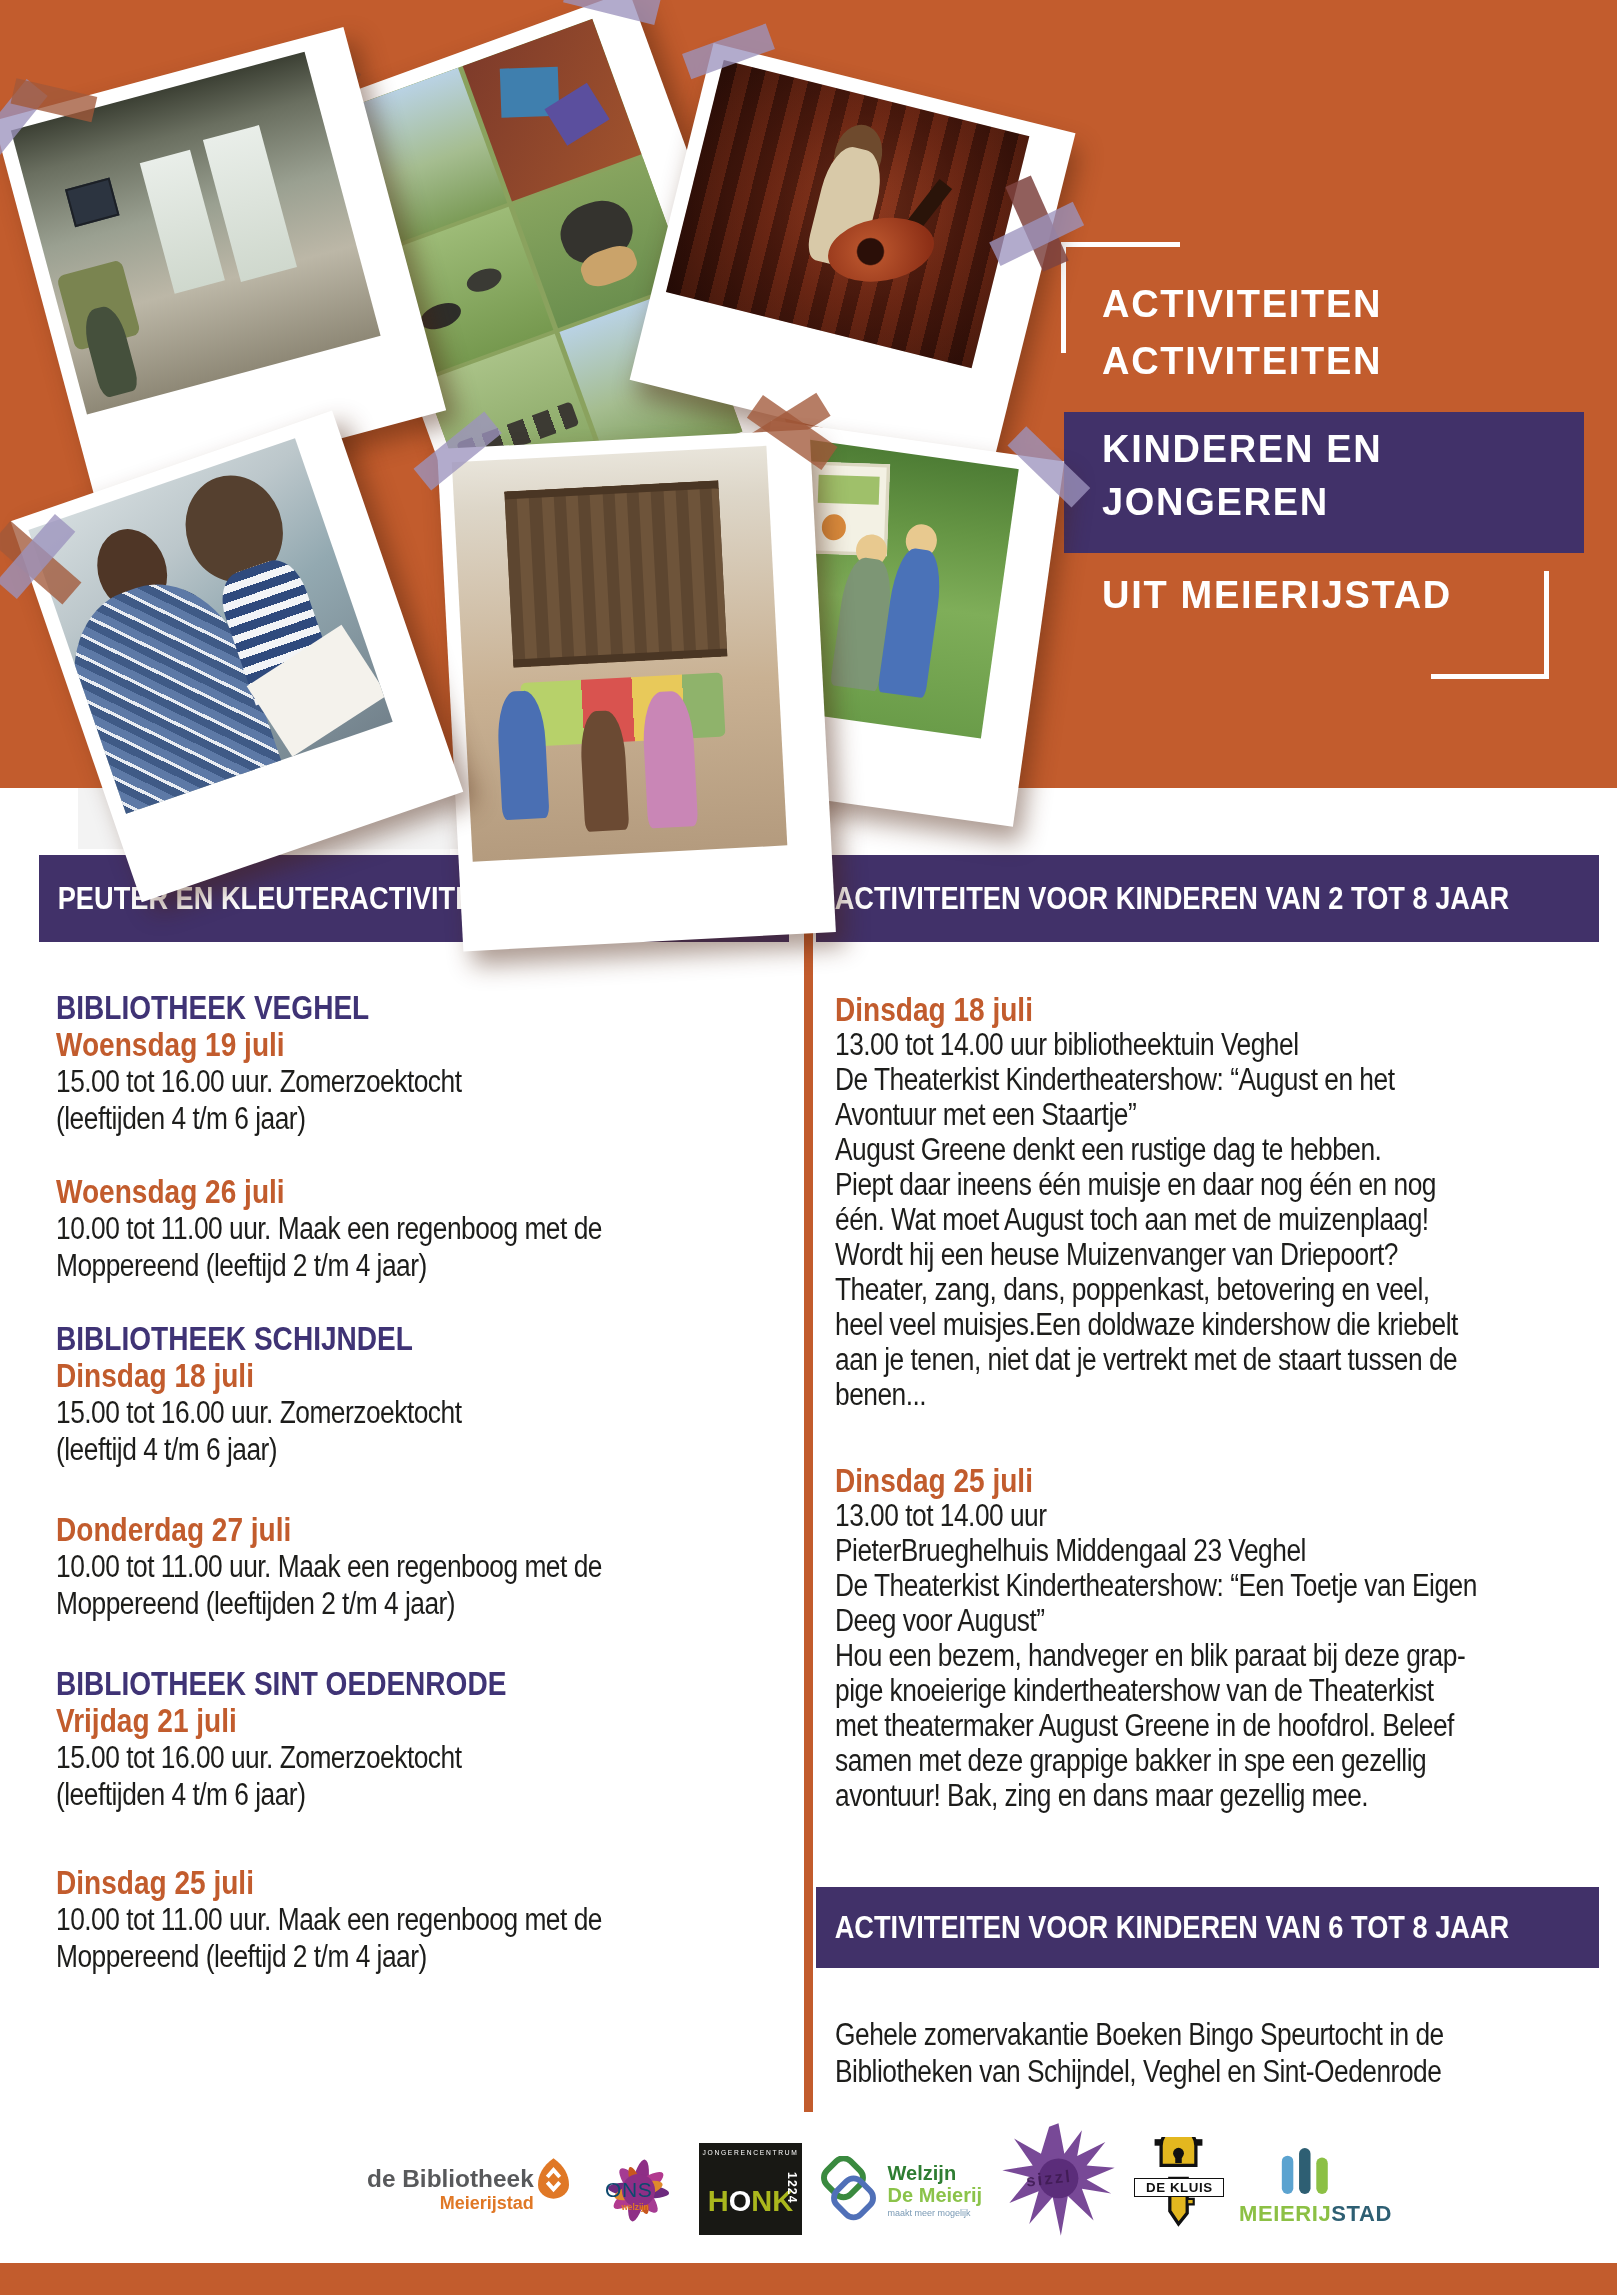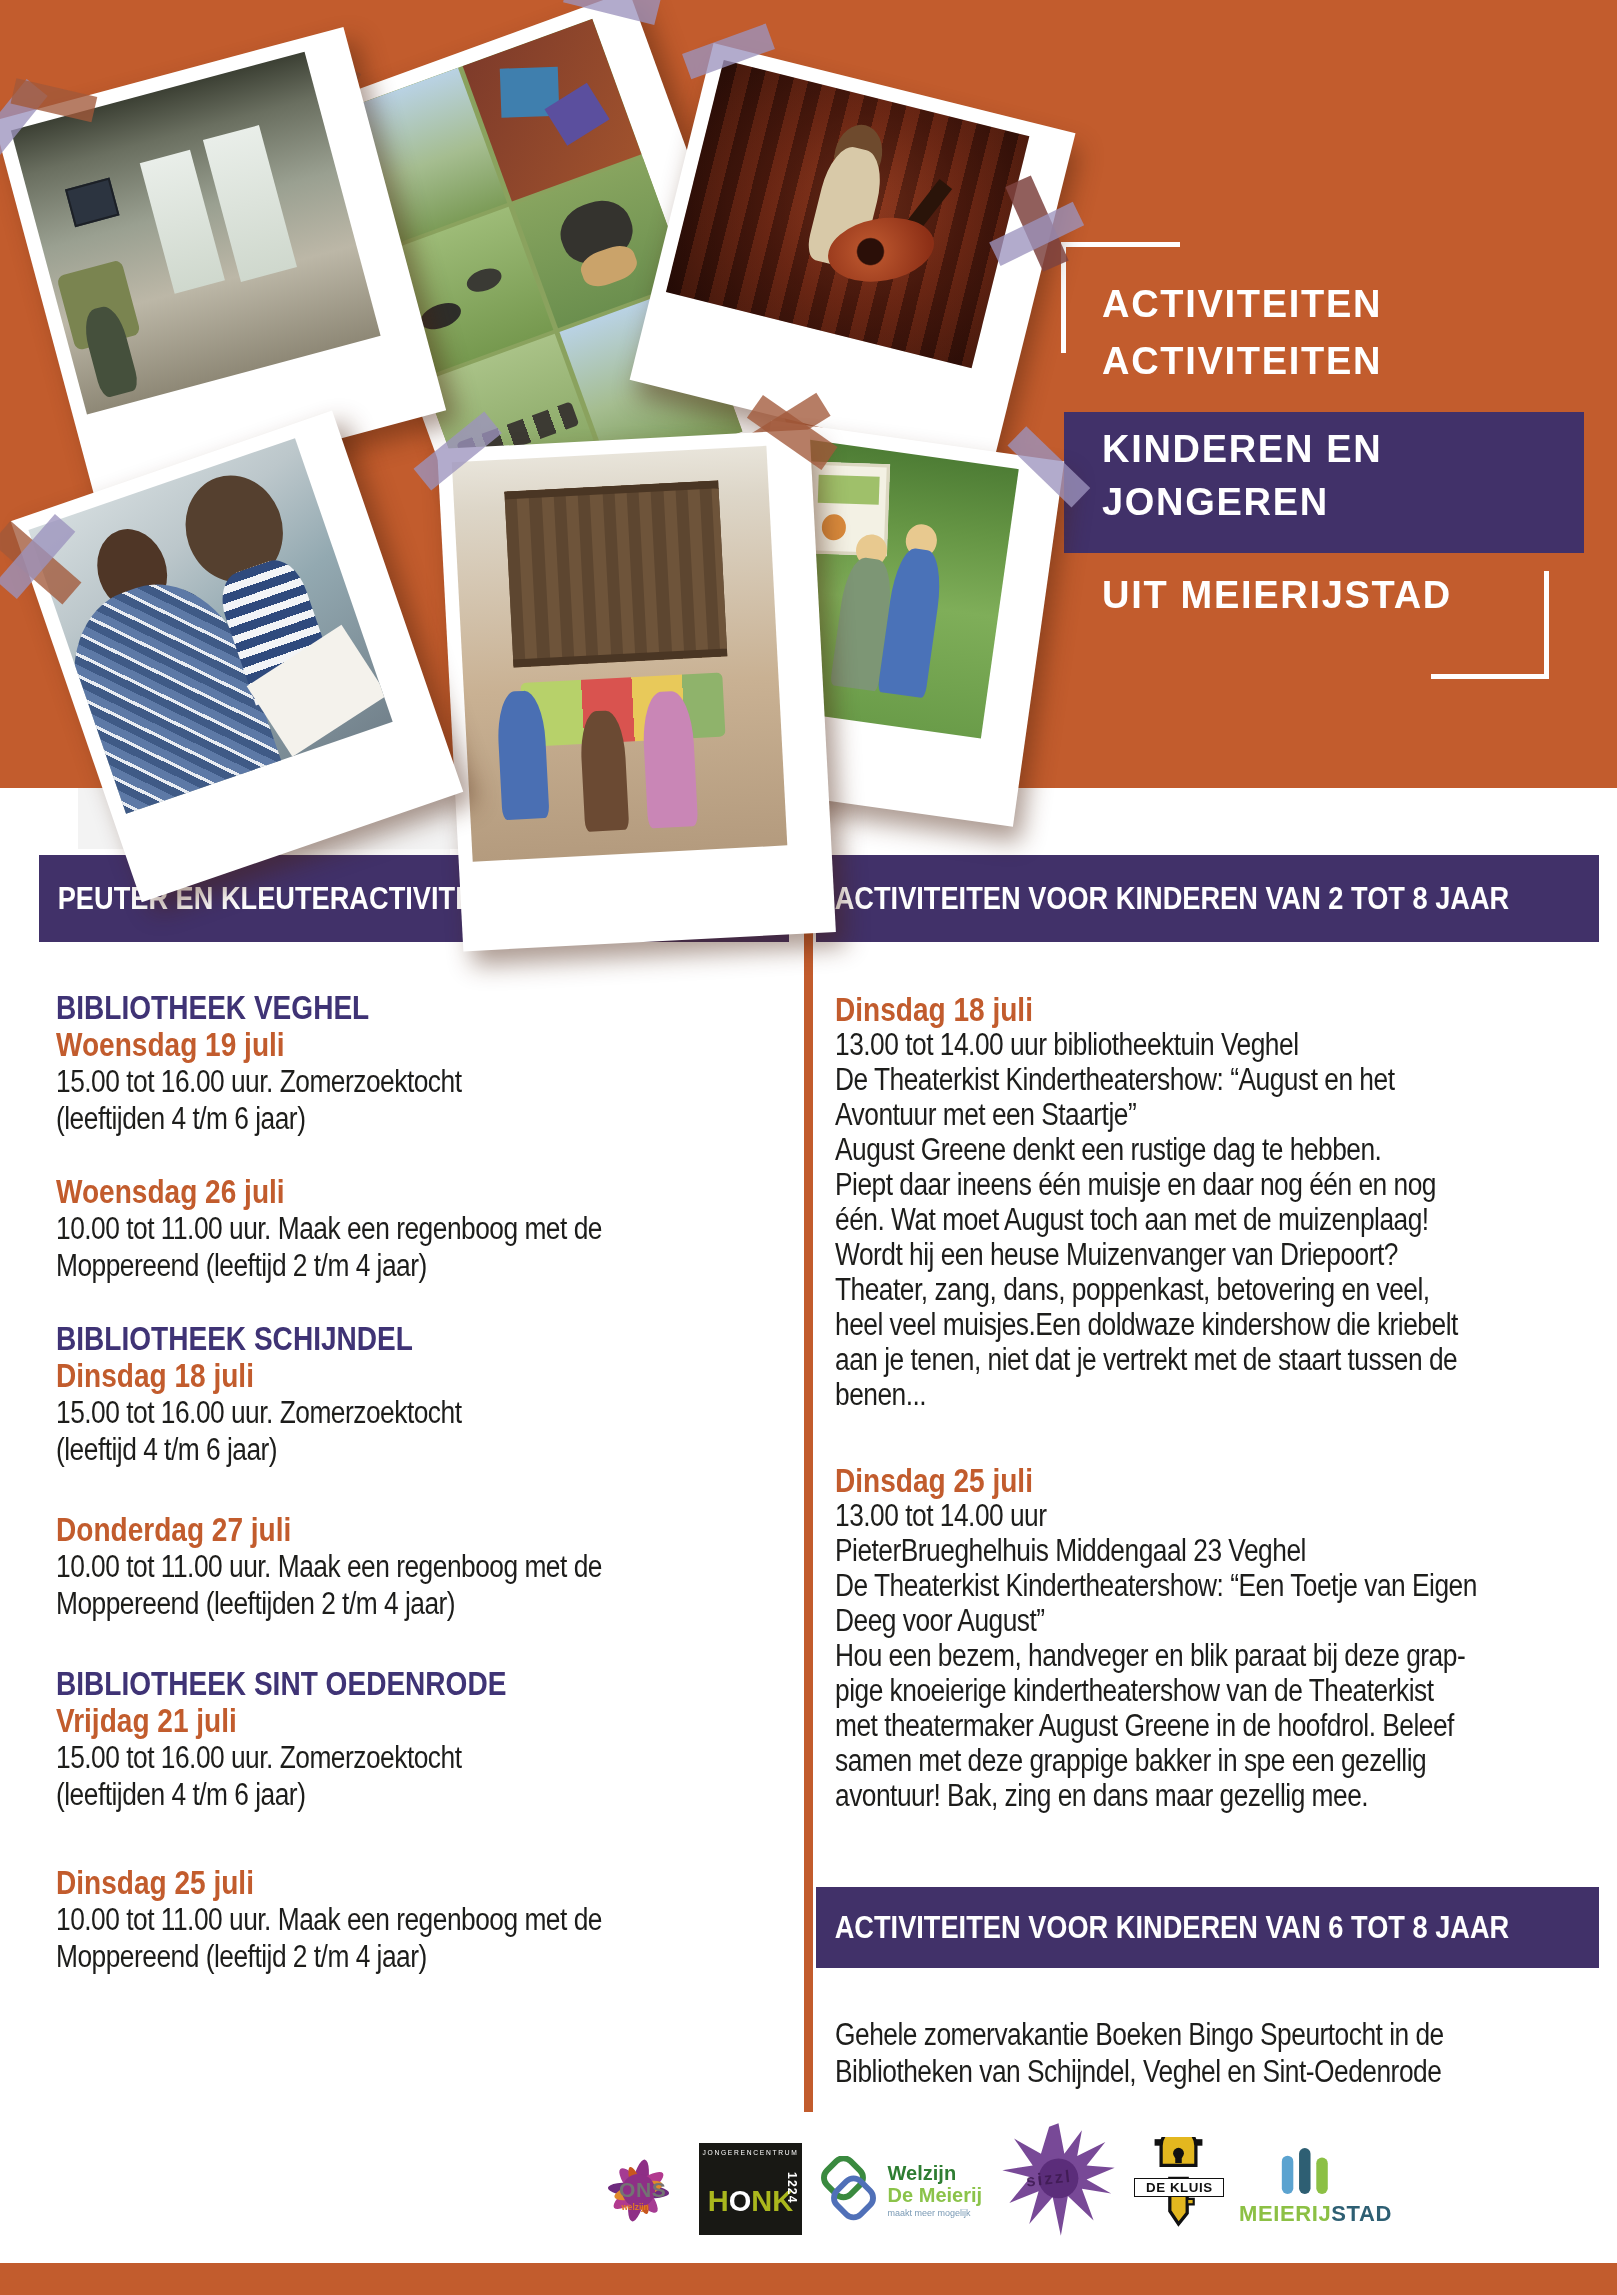--- a/index.html
+++ b/index.html
@@ -137,21 +137,21 @@
   .logo svg{display:block;}
   #logo-bundertje{left:175px;top:0px;width:178px;height:92px;}
   .bundertje-text{margin-left:3.3px;}
   .bundertje-text .small{font-size:12.2px;color:#4a7c2f;}
   .bundertje-text .big{font-size:16.7px;font-weight:bold;color:#1f4f5e;letter-spacing:0.6px;}
   #logo-bibliotheek{left:367px;top:10px;width:217px;height:72px;}
   .bib-text .top{font-size:24.4px;color:#58595b;font-weight:bold;}
   .bib-text .bottom{font-size:18px;color:#E07826;font-weight:bold;text-align:right;}
   #logo-ons{left:597px;top:5.6px;width:89px;height:83px;position:absolute;}
   #ons-burst{position:absolute;left:0;top:0;}
-  #ons-label{position:absolute;left:22px;top:29px;color:#737373;font-weight:bold;font-size:21px;letter-spacing:0.6px;}
+  #ons-label{position:absolute;left:8px;top:29px;color:#0c4a6e;font-weight:normal;font-size:21px;letter-spacing:0.6px;}
   #ons-sub{position:absolute;left:24.4px;top:53px;color:#E07826;font-weight:bold;font-size:8.3px;}
   #logo-honk{left:699px;top:0px;width:103px;height:92px;background:#181814;position:absolute;display:block;}
   #honk-top{color:#fff;font-size:6.7px;letter-spacing:1.7px;text-align:center;margin-top:5.6px;}
   #honk-main{font-size:29px;font-weight:bold;color:#aab71d;text-align:center;margin-top:29px;}
   #honk-main .o{color:#ffffff;}
   #honk-num{position:absolute;right:3.3px;top:29px;color:#fff;font-size:12.2px;font-weight:bold;writing-mode:vertical-rl;letter-spacing:1.1px;}
   #logo-welzijn{left:815px;top:7.8px;width:189px;height:78px;}
   .welzijn-text .w1{font-size:20px;font-weight:bold;color:#2e7d32;line-height:22px;}
   .welzijn-text .w2{font-size:20px;font-weight:bold;color:#8bc34a;line-height:22px;}
   .welzijn-text .w3{font-size:9px;color:#7a9ab5;margin-top:2.2px;}
@@ -316,20 +316,31 @@
   <span>ACTIVITEITEN VOOR KINDEREN VAN 6 TOT 8 JAAR</span>
 </div>
 <div id="col-right2" class="col">
     <div class="ln ">Gehele zomervakantie Boeken Bingo Speurtocht in de</div>
     <div class="ln ">Bibliotheken van Schijndel, Veghel en Sint-Oedenrode</div>
   </div>
 
 <div id="logos">
 
 
+  <div class="logo" id="logo-bibliotheek">
+    <div class="bib-text">
+      <div class="top">de Bibliotheek</div>
+      <div class="bottom">Meierijstad</div>
+    </div>
+    <svg width="31" height="41" viewBox="0 0 40 52" style="margin:-22px 0 0 4.4px;">
+      <path d="M20 0 C34 10 40 22 40 34 A20 18 0 0 1 0 34 C0 22 6 10 20 0 Z" fill="#E07826"></path>
+      <path d="M12 24 l8 -9 l8 9" stroke="#fff" stroke-width="5" fill="none"></path>
+      <path d="M12 31 l8 9 l8 -9" stroke="#fff" stroke-width="5" fill="none"></path>
+    </svg>
+  </div>
 
   <div id="logo-ons">
     <svg id="ons-burst" width="83" height="83" viewBox="0 0 100 100">
       <g transform="translate(50 50)">
         <ellipse rx="10" ry="38" fill="#8e2f86" transform="rotate(12)"></ellipse>
         <ellipse rx="10" ry="36" fill="#b23a8f" transform="rotate(55)"></ellipse>
         <ellipse rx="9" ry="37" fill="#6d2a7e" transform="rotate(95)"></ellipse>
         <ellipse rx="10" ry="34" fill="#a53b92" transform="rotate(140)"></ellipse>
         <ellipse rx="9" ry="30" fill="#e08a2c" transform="rotate(75)"></ellipse>
         <ellipse rx="7" ry="30" fill="#c8571f" transform="rotate(160)"></ellipse>

